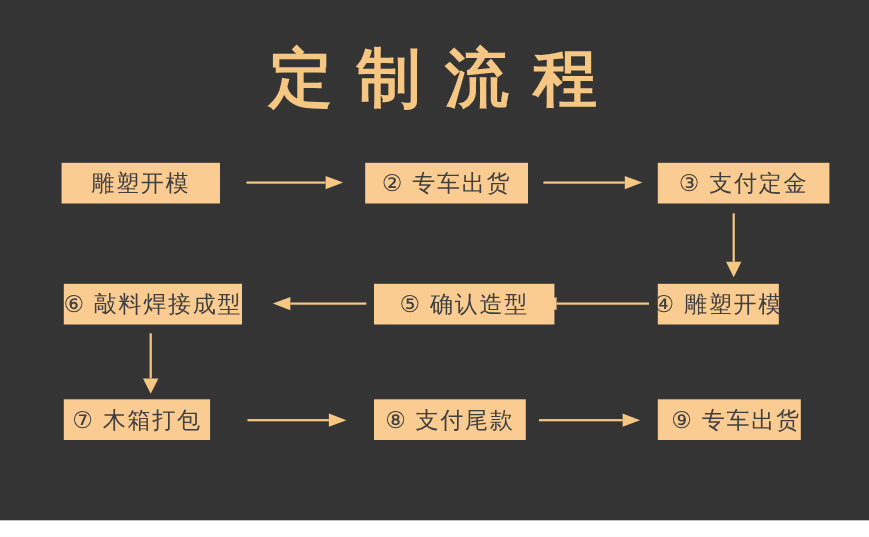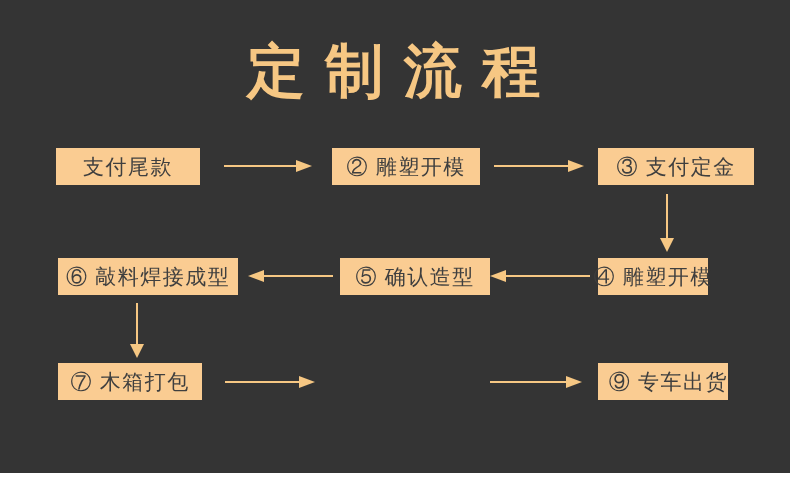--- a/index.html
+++ b/index.html
@@ -8,21 +8,20 @@
     --box-fill:#facc92;
     --box-text:#3f3f3f;
   }
   *{margin:0;padding:0;box-sizing:border-box;}
   html,body{width:790px;background:#ffffff;font-family:"Liberation Sans","DejaVu Sans",sans-serif;}
   .panel{
     position:relative;
     width:790px;height:473px;
     background:var(--bg);
     overflow:hidden;
-    font-family:Liberation Serif, serif;
   }
   .title{
     position:absolute;
     top:33px;left:0;right:0;
     text-align:center;
     font-size:58px;
     font-weight:bold;
     letter-spacing:3px;
     color:var(--accent);
     white-space:pre;
@@ -36,23 +35,23 @@
     letter-spacing:1.5px;
     display:flex;
     align-items:center;
     justify-content:center;
     white-space:nowrap;
   }
   .b1{left:56px;top:148px;width:144px;}
   .b2{left:332px;top:148px;width:148px;}
   .b3{left:598px;top:148px;width:156px;}
   .b4{left:598px;top:258px;width:110px;}
-  .b5{left:340px;top:258px;width:150px;}
-  .b6{left:58px;top:258px;width:180px;}
-  .b7{left:58px;top:363px;width:144px;}
+  .b5{left:340px;top:258px;width:164px;}
+  .b6{left:58px;top:258px;width:162px;}
+  .b7{left:58px;top:363px;width:133px;}
   .b8{left:340px;top:363px;width:138px;}
   .b9{left:598px;top:363px;width:130px;justify-content:flex-end;}
 
   
   .ar{position:absolute;height:2px;background:var(--accent);}
   .ar.right::after{
     content:"";position:absolute;left:100%;top:-5px;
     border-top:6px solid transparent;
     border-bottom:6px solid transparent;
     border-left:16px solid var(--accent);
@@ -86,25 +85,25 @@
   }
 </style>
 </head>
 <body>
 
 <div class="panel">
 
   <div class="title">定 制 流 程</div>
 
   <div class="box b1">
-    <span>支付尾款</span>
+    <span>雕塑开模</span>
   </div>
   <div class="ar right a12"></div>
   <div class="box b2">
-    <span>② 雕塑开模</span>
+    <span>② 专车出货</span>
   </div>
   <div class="ar right a23"></div>
   <div class="box b3">
     <span>③ 支付定金</span>
   </div>
 
   <div class="ad a34"></div>
 
   <div class="box b4">
     <span>④ 雕塑开模</span>
@@ -117,20 +116,23 @@
   <div class="box b6">
     <span>⑥ 敲料焊接成型</span>
   </div>
 
   <div class="ad a67"></div>
 
   <div class="box b7">
     <span>⑦ 木箱打包</span>
   </div>
   <div class="ar right a78"></div>
+  <div class="box b8">
+    <span>⑧ 支付尾款</span>
+  </div>
   <div class="ar right a89"></div>
   <div class="box b9">
     <span>⑨ 专车出货</span>
   </div>
 
 </div>
 
 <div class="footer-strip"></div>
 
 </body></html>

